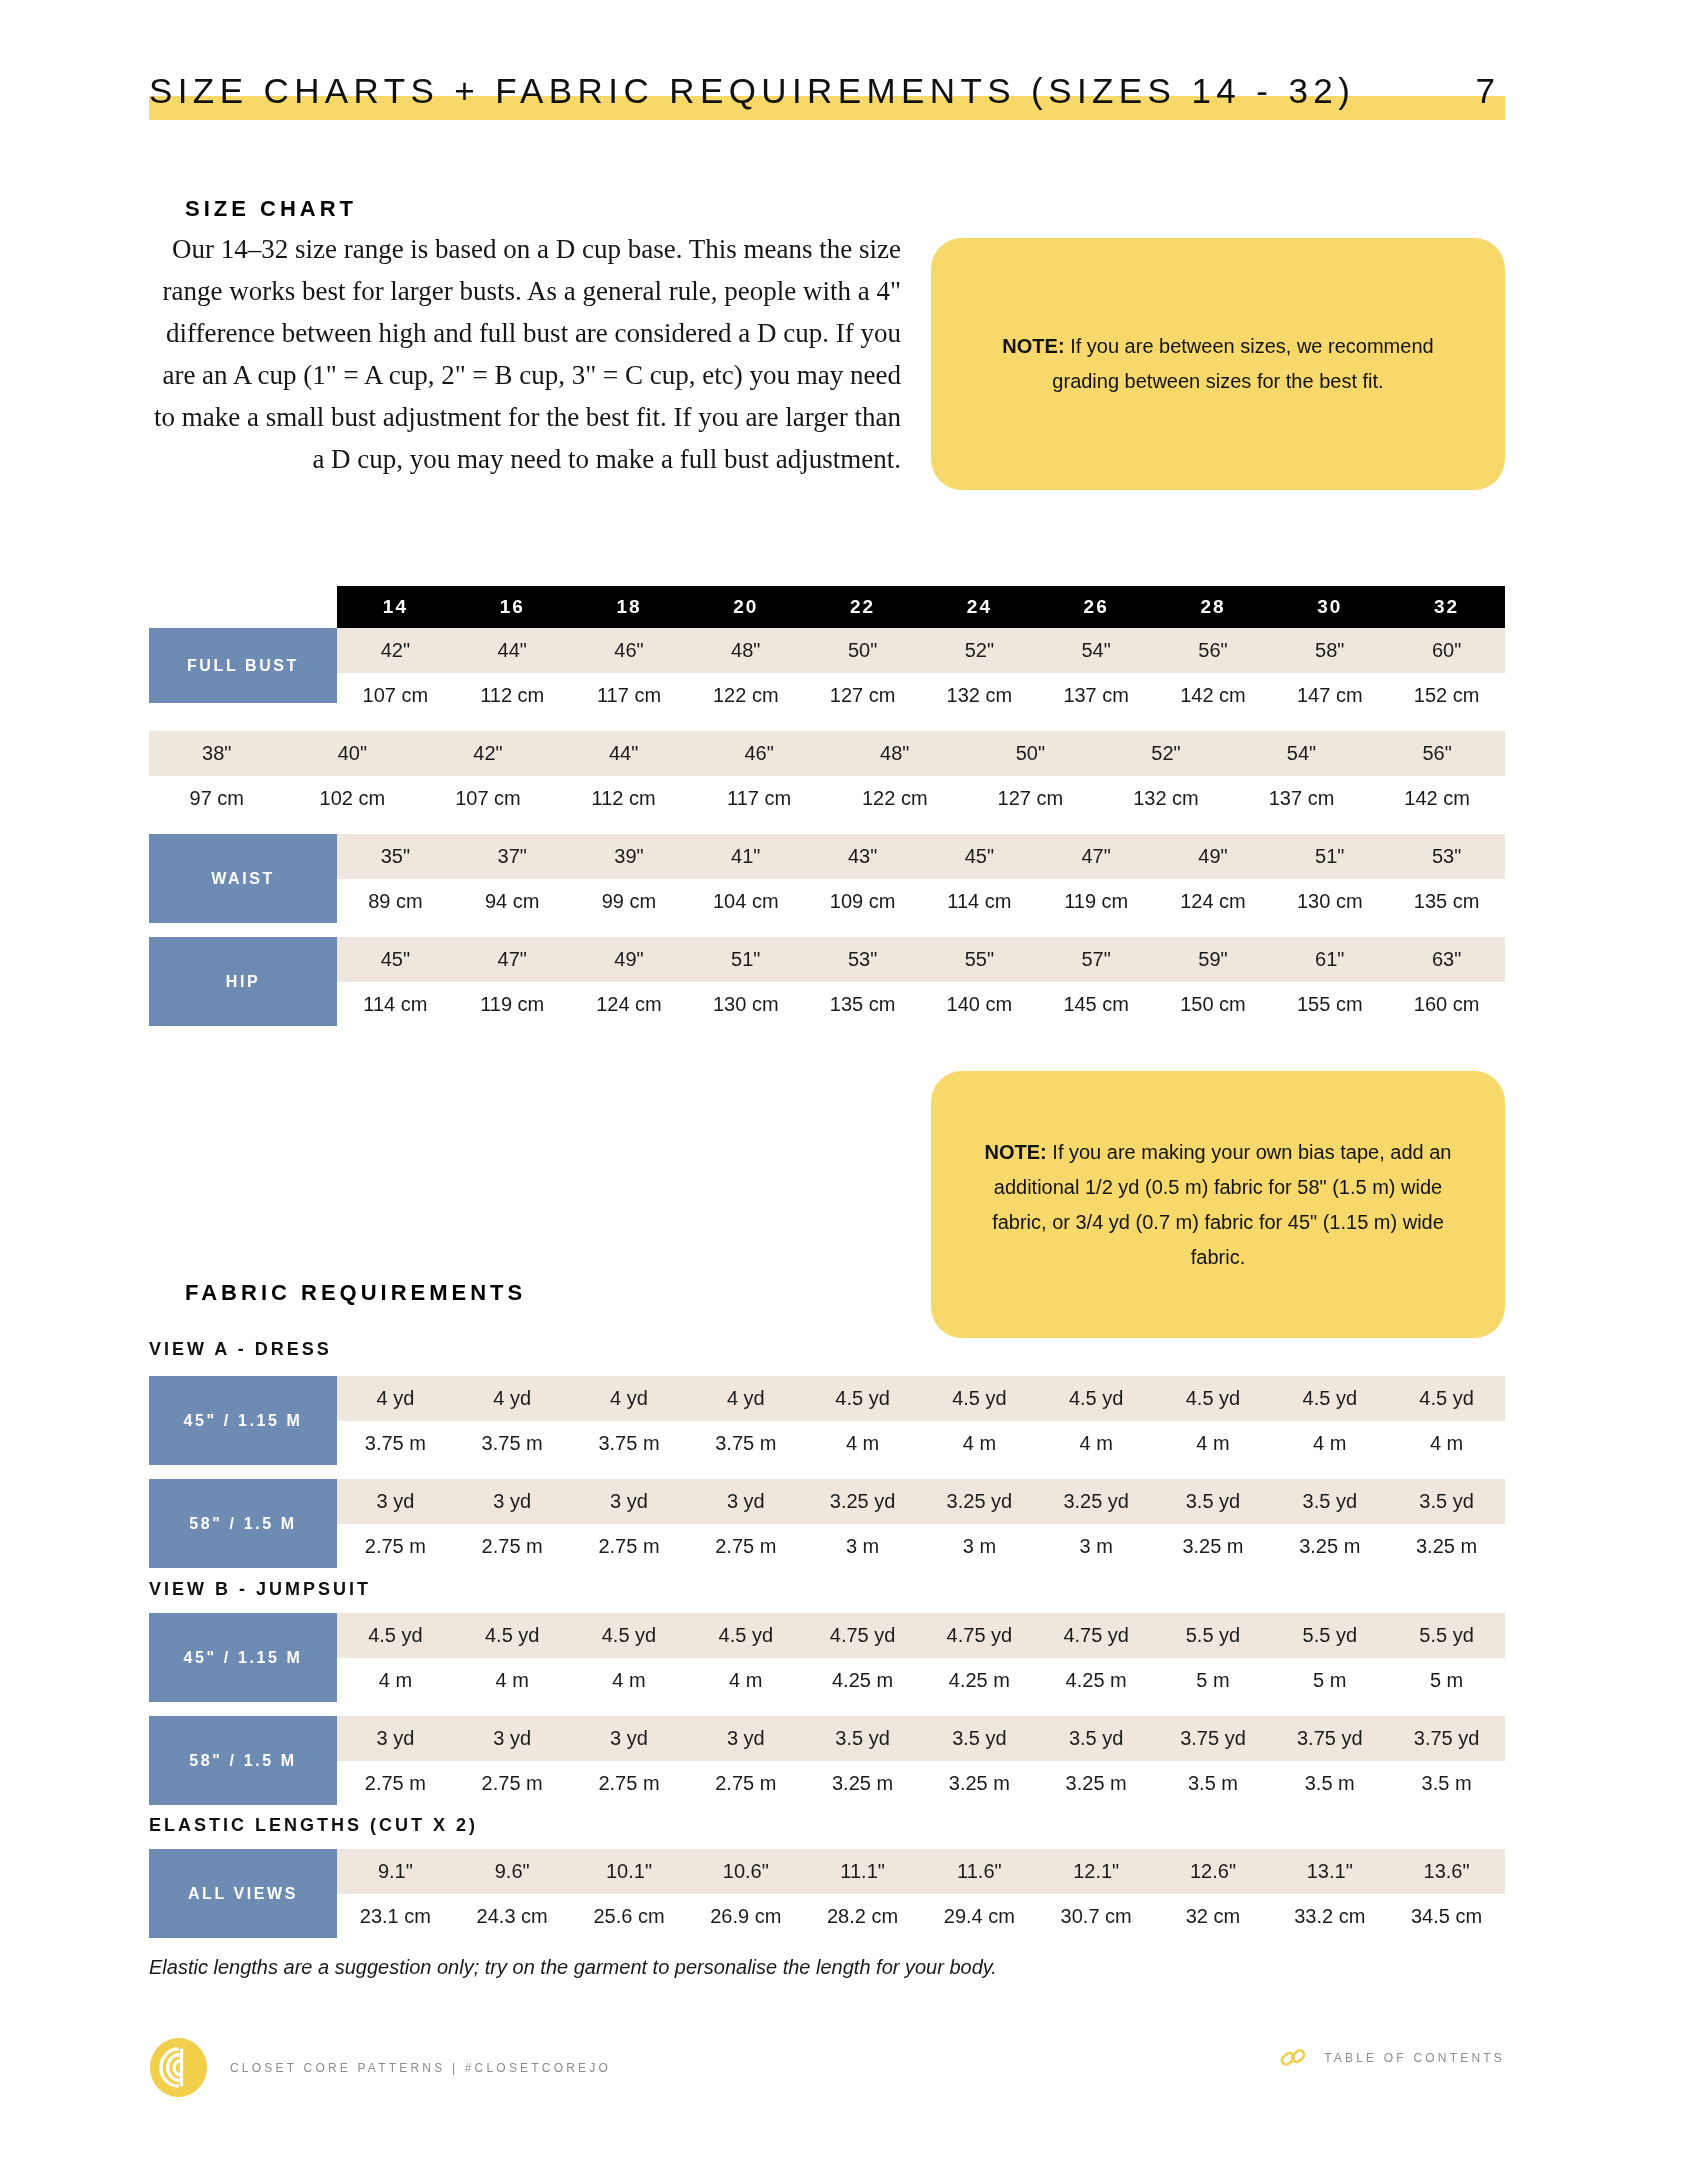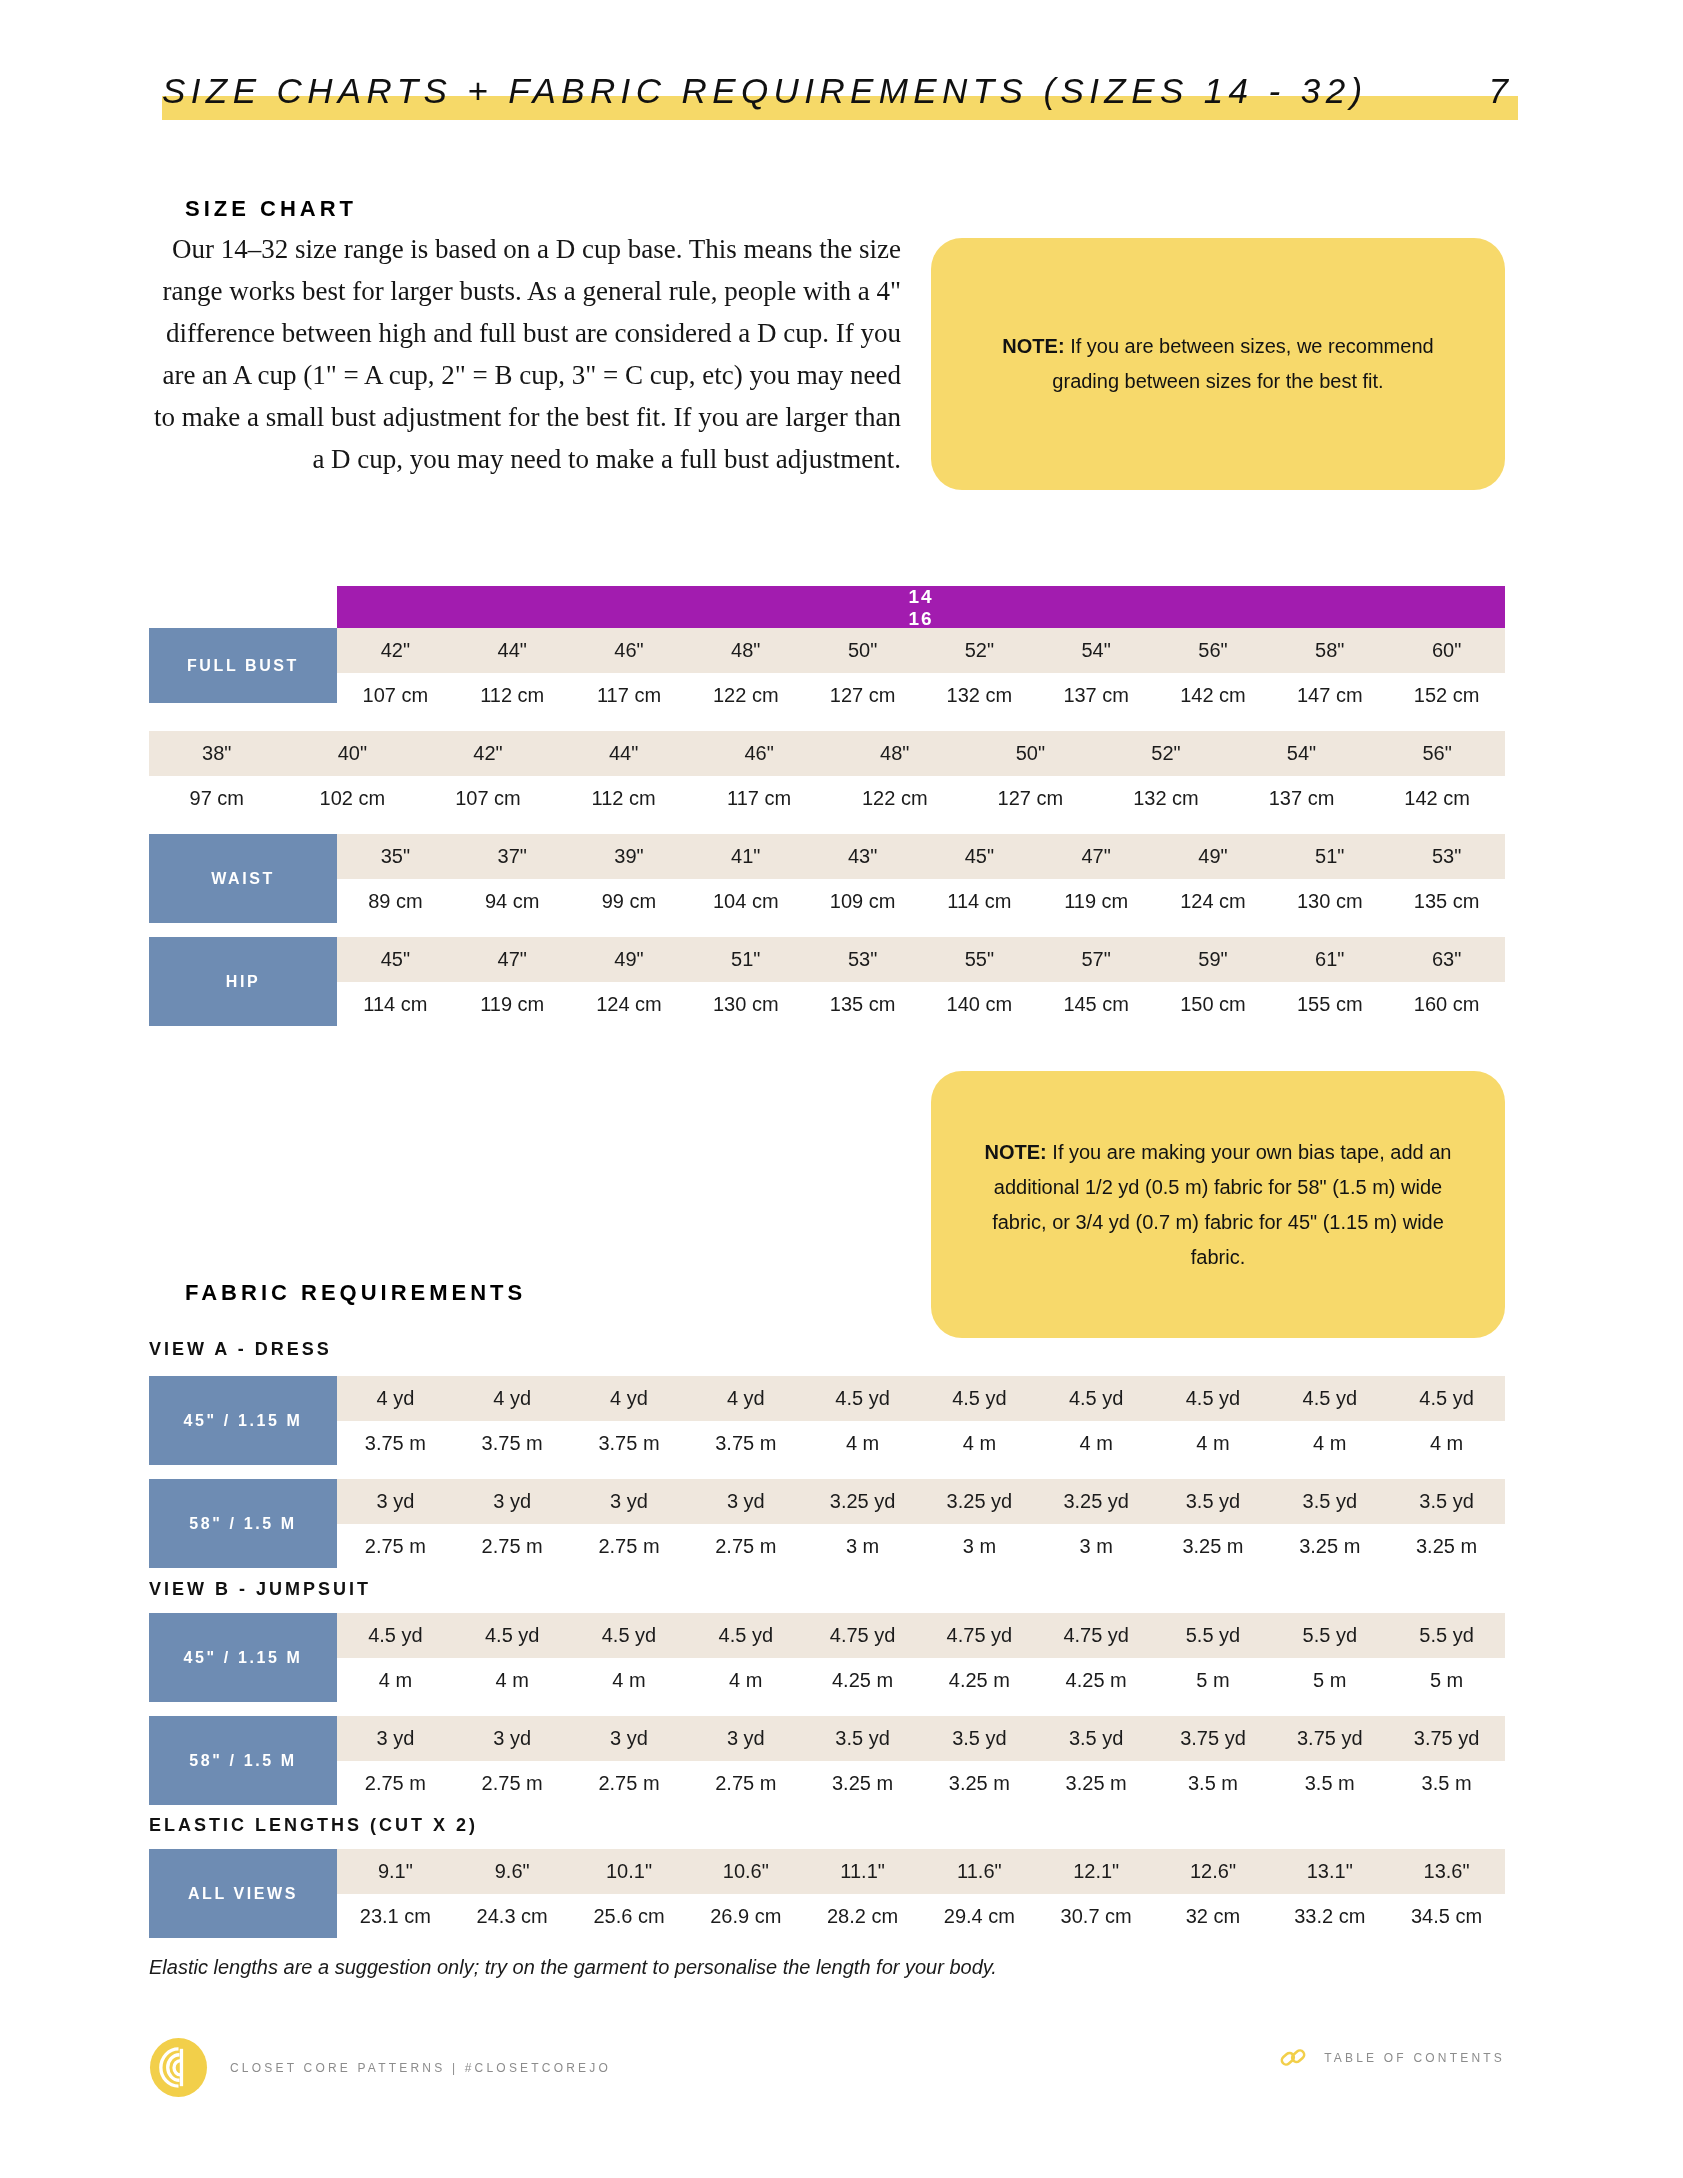--- a/index.html
+++ b/index.html
@@ -8,22 +8,22 @@
     background: #ffffff;
     font-family: "Liberation Sans", sans-serif;
     color: #1a1a1a;
     overflow: hidden;
   }
   .page { position: relative; width: 1683px; height: 2178px; padding: 0; }
 
   
   .header {
     position: absolute;
-    left: 162px; top: 61px;
-    width: 1356px; height: 59px; font-style: italic;
+    left: 149px; top: 61px;
+    width: 1356px; height: 59px;
   }
   .header-bar {
     position: absolute;
     left: 0; bottom: 0;
     width: 1356px; height: 24px;
     background: #F6D968;
   }
   .header-title {
     position: relative;
     font-size: 35px;
@@ -112,21 +112,21 @@
   .cells { display: flex; flex: 1; }
   .cells > div {
     flex: 1;
     text-align: center;
     font-size: 20px;
     color: #1b1b1b;
     display: flex;
     align-items: center;
     justify-content: center;
   }
-  .hdrrow .cells { background: #a21caf; flex-direction: column; }
+  .hdrrow .cells { background: #000000; }
   .hdrrow .cells > div {
     color: #ffffff;
     font-weight: 700;
     font-size: 19px;
     letter-spacing: 2px;
   }
   .r-imp .cells { background: #EFE7DD; }
   .r-met .cells { background: #ffffff; }
 
   .gap-row { height: 14px; }

